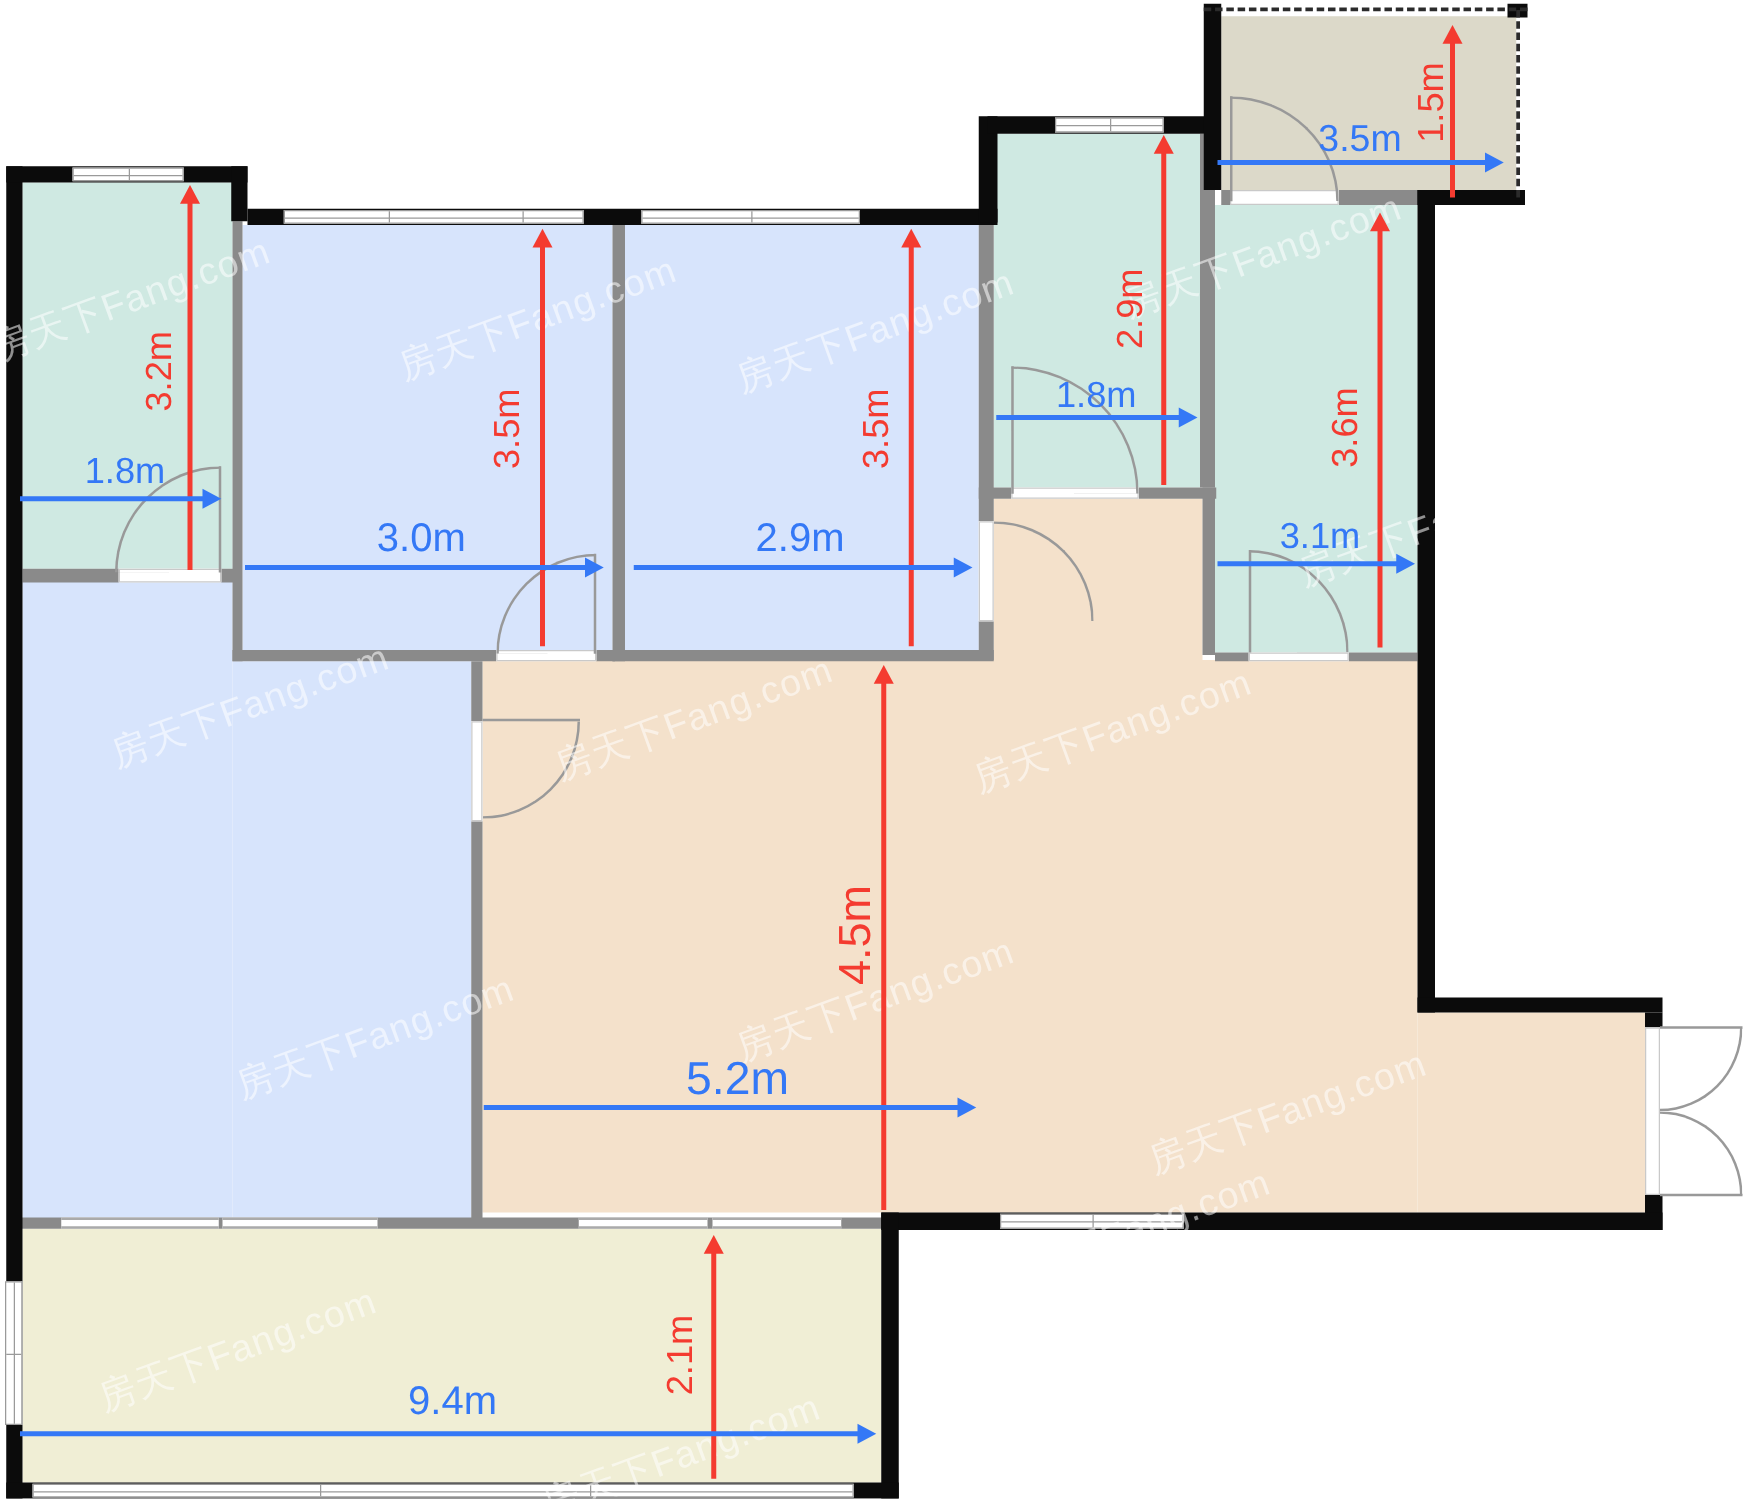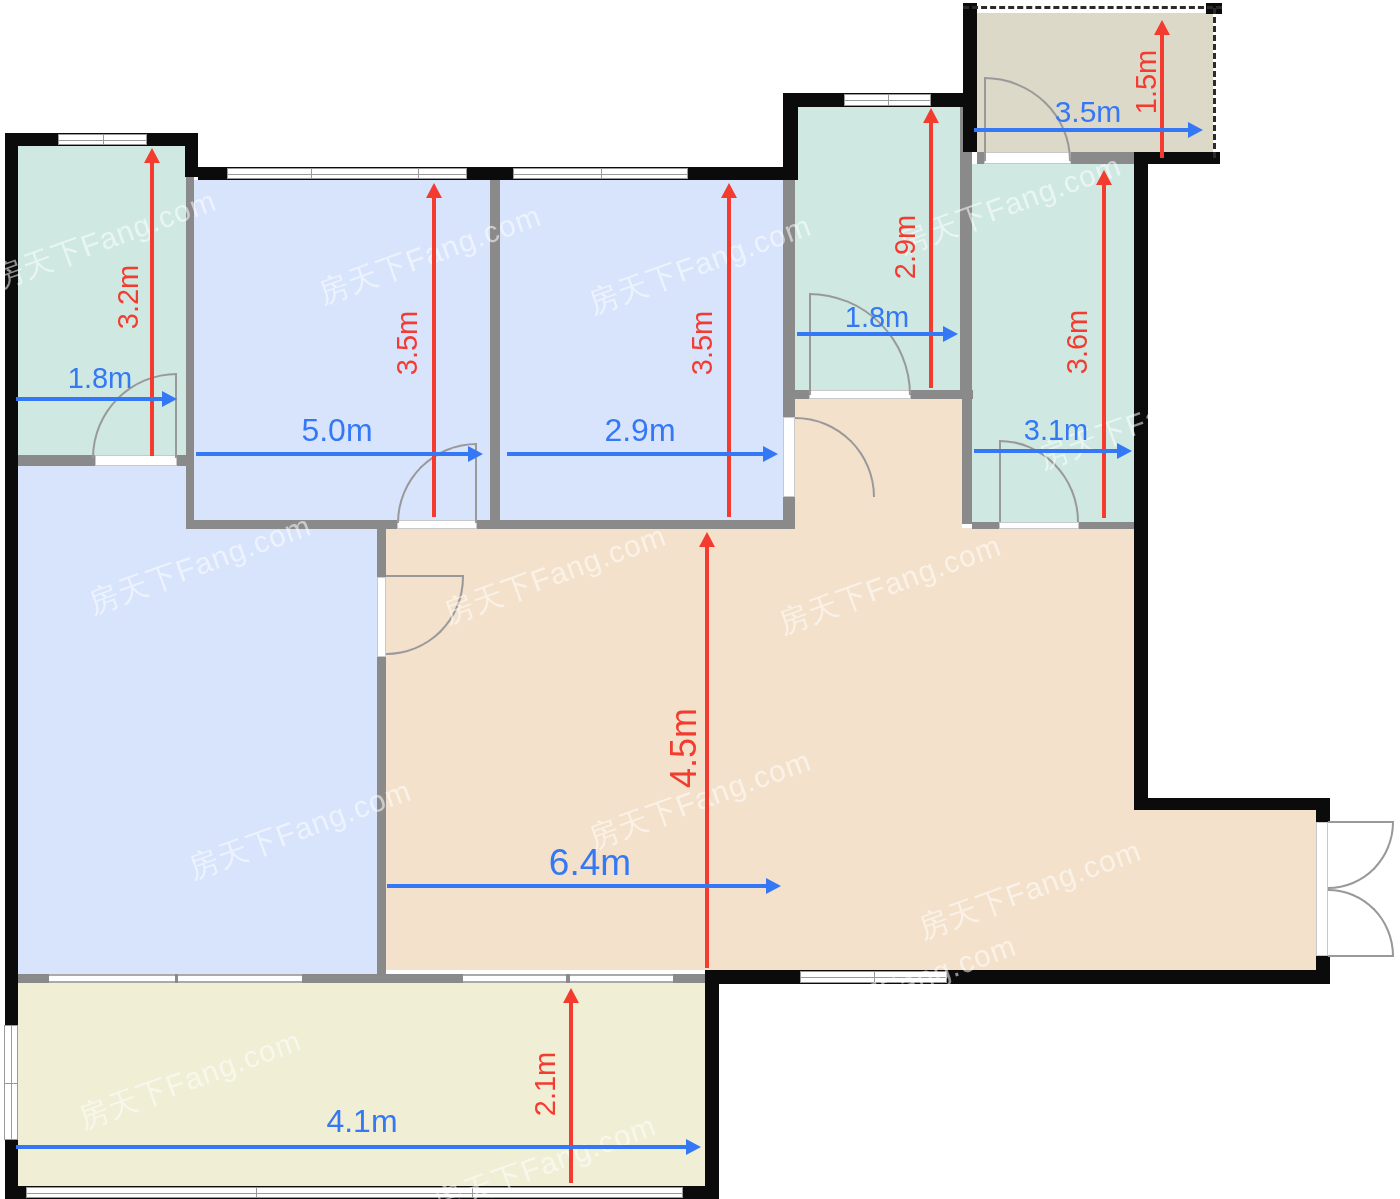--- a/index.html
+++ b/index.html
@@ -225,20 +225,20 @@
     </div>
     <div class="lbl rot" style="left: 128px; top: 297px; font-size: 29px; color: rgb(244, 59, 48);">3.2m</div>
     <div class="lbl rot" style="left: 407px; top: 343px; font-size: 29px; color: rgb(244, 59, 48);">3.5m</div>
     <div class="lbl rot" style="left: 702px; top: 343px; font-size: 29px; color: rgb(244, 59, 48);">3.5m</div>
     <div class="lbl rot" style="left: 905px; top: 247px; font-size: 29px; color: rgb(244, 59, 48);">2.9m</div>
     <div class="lbl rot" style="left: 1146px; top: 82px; font-size: 29px; color: rgb(244, 59, 48);">1.5m</div>
     <div class="lbl rot" style="left: 1077px; top: 342px; font-size: 29px; color: rgb(244, 59, 48);">3.6m</div>
     <div class="lbl rot" style="left: 684px; top: 748px; font-size: 36px; color: rgb(244, 59, 48);">4.5m</div>
     <div class="lbl rot" style="left: 545px; top: 1084px; font-size: 29px; color: rgb(244, 59, 48);">2.1m</div>
     <div class="lbl" style="left: 100px; top: 378px; font-size: 29px; color: rgb(52, 120, 246);">1.8m</div>
-    <div class="lbl" style="left: 337px; top: 430px; font-size: 32px; color: rgb(52, 120, 246);">5.0m</div>
+    <div class="lbl" style="left: 337px; top: 430px; font-size: 32px; color: rgb(52, 120, 246);">3.0m</div>
     <div class="lbl" style="left: 640px; top: 430px; font-size: 32px; color: rgb(52, 120, 246);">2.9m</div>
     <div class="lbl" style="left: 877px; top: 317px; font-size: 29px; color: rgb(52, 120, 246);">1.8m</div>
     <div class="lbl" style="left: 1088px; top: 112px; font-size: 30px; color: rgb(52, 120, 246);">3.5m</div>
     <div class="lbl" style="left: 1056px; top: 430px; font-size: 29px; color: rgb(52, 120, 246);">3.1m</div>
-    <div class="lbl" style="left: 590px; top: 863px; font-size: 37px; color: rgb(52, 120, 246);">6.4m</div>
-    <div class="lbl" style="left: 362px; top: 1121px; font-size: 32px; color: rgb(52, 120, 246);">4.1m</div>
+    <div class="lbl" style="left: 590px; top: 863px; font-size: 37px; color: rgb(52, 120, 246);">5.2m</div>
+    <div class="lbl" style="left: 362px; top: 1121px; font-size: 32px; color: rgb(52, 120, 246);">9.4m</div>
   </div>
 
 </body></html>

